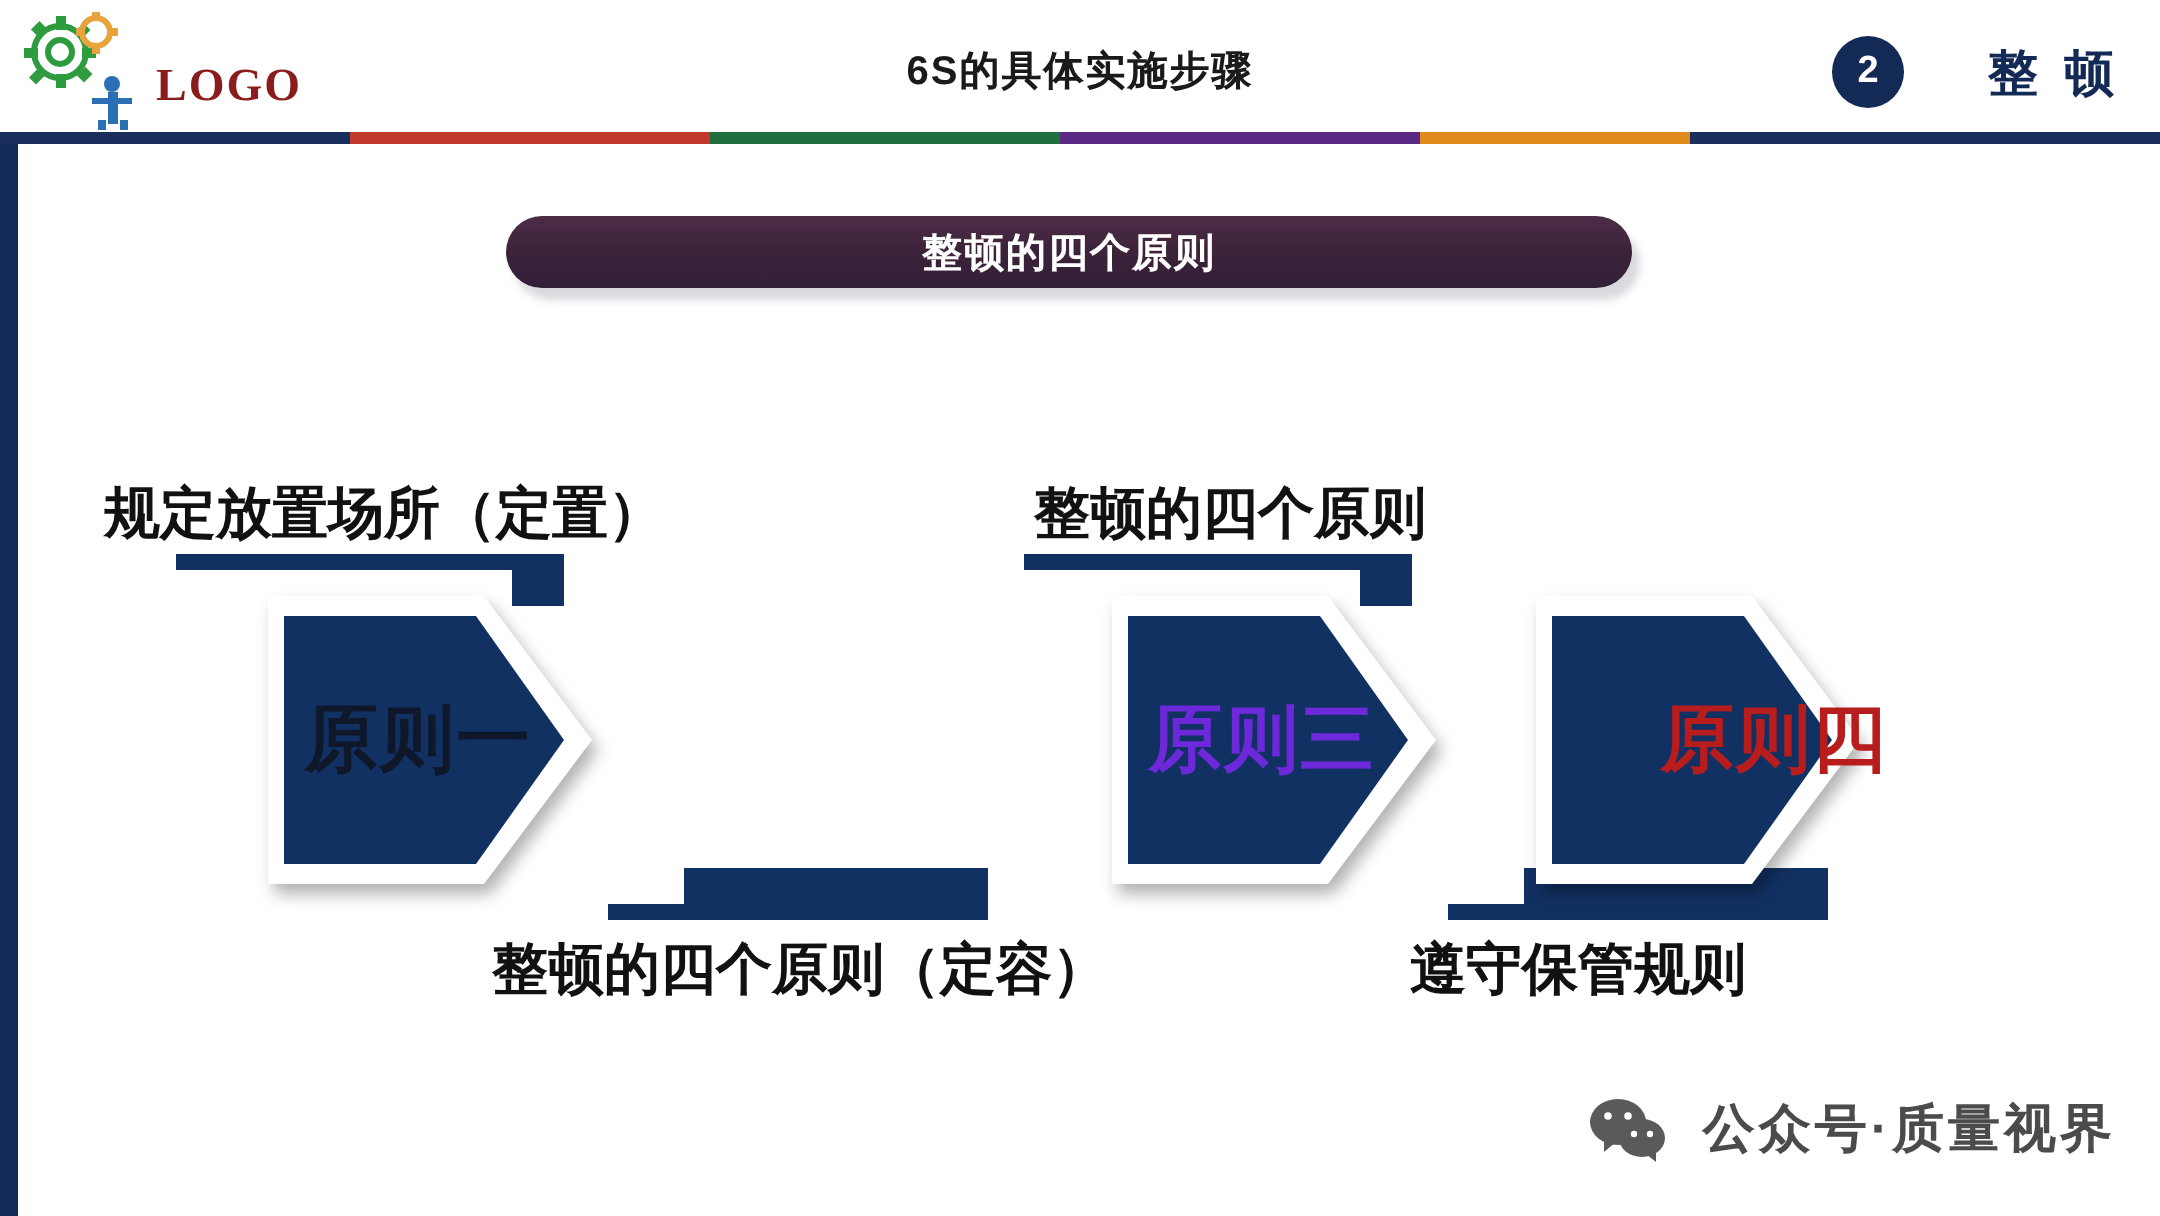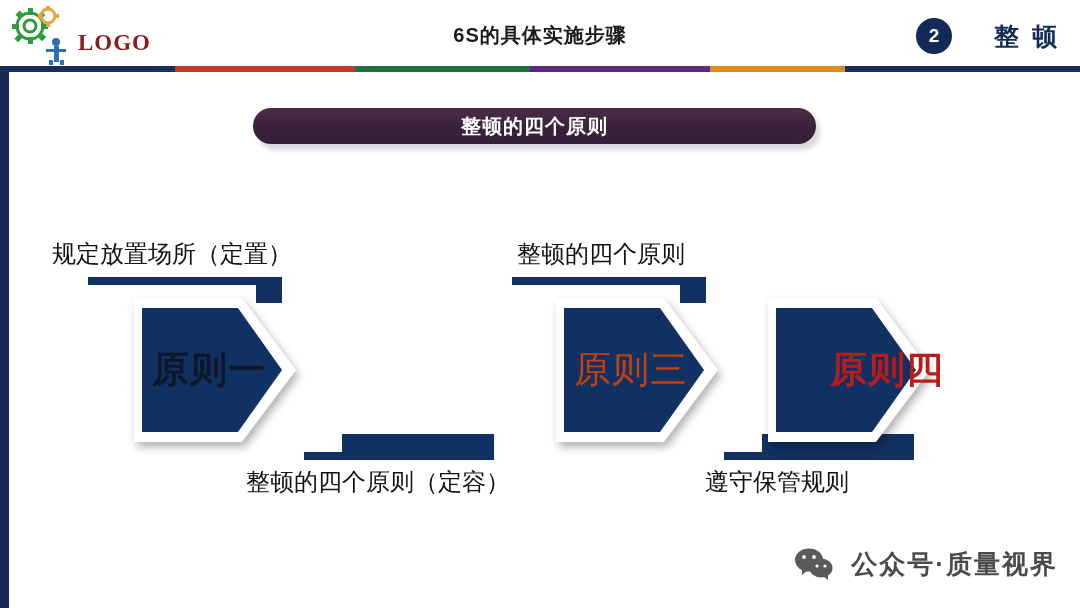--- a/index.html
+++ b/index.html
@@ -130,36 +130,36 @@
     font-weight: bold;
     display: flex;
     align-items: center;
     justify-content: center;
     letter-spacing: 1px;
   }
 
   
   .label {
     position: absolute;
-    font-size: 24px;
-    font-weight: normal;
+    font-size: 28px;
+    font-weight: bold;
     color: #111111;
     white-space: nowrap;
   }
   .connector {
     position: absolute;
   }
 
   
   .wm {
     position: absolute;
     right: 22px;
     bottom: 26px;
     display: flex;
-    align-items: flex-start;
+    align-items: center;
     gap: 17px;
   }
   .wm-text {
     font-size: 26px;
     font-weight: bold;
     color: #4b4b4b;
     letter-spacing: 2px;
   }
   .wechat-icon {
     width: 40px;
@@ -253,21 +253,21 @@
   </div>
   <div class="label" style="left:52px;top:238px;">规定放置场所（定置）</div>
 
   <div class="label" style="left:246px;top:466px;">整顿的四个原则（定容）</div>
 
   <div style="position:absolute;left:552px;top:294px;width:170px;height:152px;">
     <svg width="170" height="152" viewBox="0 0 170 152" style="position:absolute;left:0;top:0;filter:drop-shadow(3px 5px 4px rgba(0,0,0,0.30));">
       <path d="M4 4 H112 L166 76 L112 148 H4 Z" fill="#ffffff"></path>
       <path d="M12 14 H108 L152 76 L108 138 H12 Z" fill="#123163"></path>
     </svg>
-    <div style="position:absolute;left:14px;top:0;width:130px;height:152px;display:flex;align-items:center;justify-content:center;font-size:37px;font-weight:normal;color:#c2410c;letter-spacing:1px;">原则三</div>
+    <div style="position:absolute;left:14px;top:0;width:130px;height:152px;display:flex;align-items:center;justify-content:center;font-size:37px;font-weight:bold;color:#6d28d9;letter-spacing:1px;">原则三</div>
   </div>
   <div class="label" style="left:517px;top:238px;">整顿的四个原则</div>
 
   <div style="position:absolute;left:764px;top:294px;width:170px;height:152px;">
     <svg width="170" height="152" viewBox="0 0 170 152" style="position:absolute;left:0;top:0;filter:drop-shadow(3px 5px 4px rgba(0,0,0,0.30));">
       <path d="M4 4 H112 L166 76 L112 148 H4 Z" fill="#ffffff"></path>
       <path d="M12 14 H108 L152 76 L108 138 H12 Z" fill="#123163"></path>
     </svg>
     <div style="position:absolute;left:14px;top:0;width:130px;height:152px;display:flex;align-items:center;justify-content:center;font-size:37px;font-weight:bold;color:#b91c1c;letter-spacing:1px;margin-left:44px;">原则四</div>
   </div>

